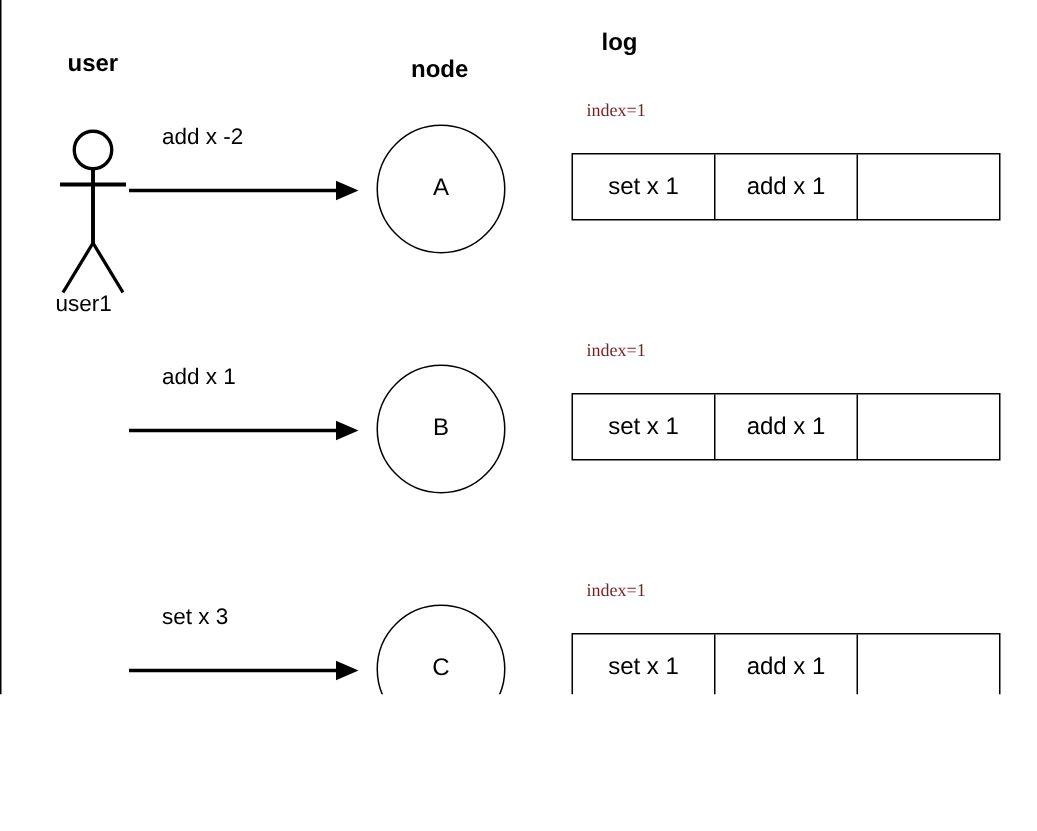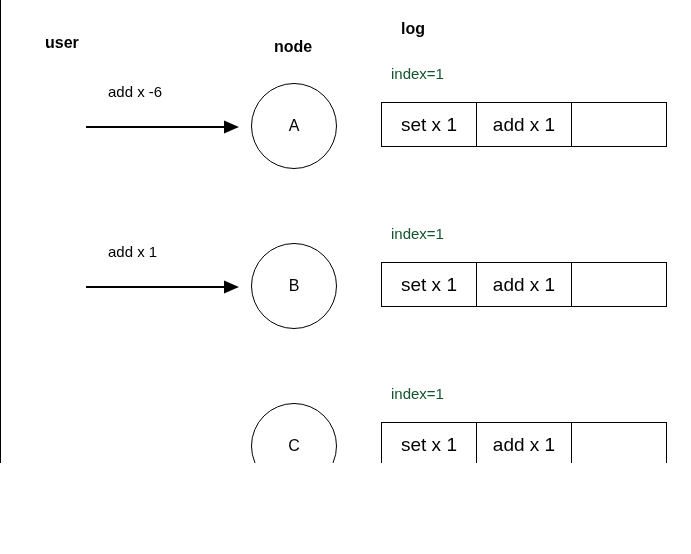--- a/index.html
+++ b/index.html
@@ -109,66 +109,77 @@
   .log-block {
     position: absolute;
     left: 380px;
     top: 0px;
     width: 286px;
   }
   .log-index {
     position: absolute;
     left: 10px;
     top: 5px;
-    font-size: 15px;
-    color: #14532d;
+    font-size: 12px;
+    color: #7f1d1d;
     white-space: nowrap;
     line-height: 17px;
+    font-family: Liberation Serif, serif;
   }
   .log-table {
     position: absolute;
     left: 0px;
     top: 42px;
     width: 286px;
     height: 45px;
     display: flex;
     border: 1.6px solid #000000;
     box-sizing: border-box;
     background: #ffffff;
   }
   .log-cell {
     flex: 1 1 0;
     border-right: 1.6px solid #000000;
     box-sizing: border-box;
     display: flex;
     align-items: center;
     justify-content: center;
-    font-size: 19px;
+    font-size: 16px;
     color: #000000;
     white-space: nowrap;
     text-align: right;
   }
   .log-cell:last-child {
     border-right: none;
   }
 </style>
 </head>
 <body>
 
 <div id="canvas">
 
   <div class="col-header" id="header-user">user</div>
   <div class="col-header" id="header-node">node</div>
   <div class="col-header" id="header-log">log</div>
 
   <div class="row" id="row-0">
 
+    <div class="actor">
+      <svg width="92" height="150" viewBox="0 0 92 150">
+        <circle cx="31" cy="30" r="12.5" fill="#ffffff" stroke="#000000" stroke-width="2.2"></circle>
+        <line x1="31" y1="43" x2="31" y2="92" stroke="#000000" stroke-width="2.6"></line>
+        <line x1="9" y1="53" x2="53" y2="53" stroke="#000000" stroke-width="2.6"></line>
+        <line x1="31" y1="92" x2="11" y2="125" stroke="#000000" stroke-width="2.2"></line>
+        <line x1="31" y1="92" x2="51" y2="125" stroke="#000000" stroke-width="2.2"></line>
+      </svg>
+      <div class="actor-label">user1</div>
+    </div>
 
     <div class="message">
-      <div class="message-label">add x -6</div>
+      <div class="message-label">add x -2</div>
       <svg width="160" height="80" viewBox="0 0 160 80">
         <line x1="0" y1="57" x2="142" y2="57" stroke="#000000" stroke-width="2.2"></line>
         <polygon points="153,57 138,50.5 138,63.5" fill="#000000"></polygon>
       </svg>
     </div>
 
     <div class="node">
       <div class="node-label">A</div>
     </div>
 
@@ -203,20 +214,27 @@
         <div class="log-cell">set x 1</div>
         <div class="log-cell">add x 1</div>
         <div class="log-cell"></div>
       </div>
     </div>
   </div>
 
   <div class="row" id="row-2">
 
 
+    <div class="message">
+      <div class="message-label">set x 3</div>
+      <svg width="160" height="80" viewBox="0 0 160 80">
+        <line x1="0" y1="57" x2="142" y2="57" stroke="#000000" stroke-width="2.2"></line>
+        <polygon points="153,57 138,50.5 138,63.5" fill="#000000"></polygon>
+      </svg>
+    </div>
 
     <div class="node">
       <div class="node-label">C</div>
     </div>
 
     <div class="log-block">
       <div class="log-index">index=1</div>
       <div class="log-table">
         <div class="log-cell">set x 1</div>
         <div class="log-cell">add x 1</div>

